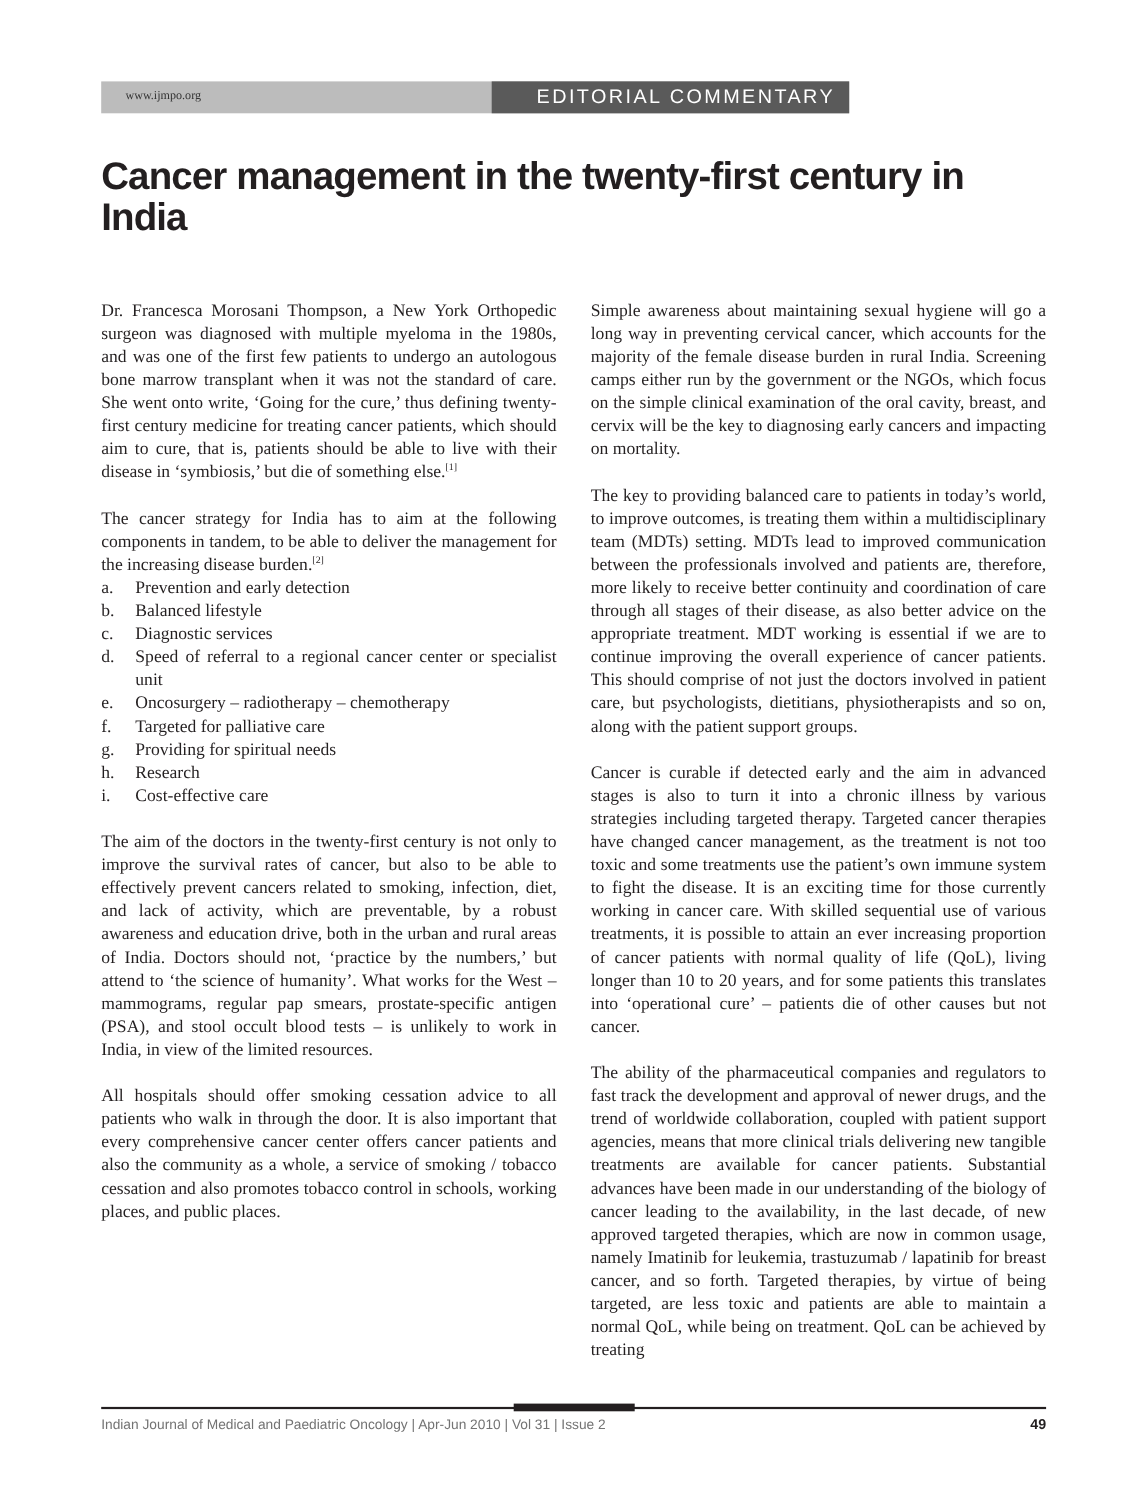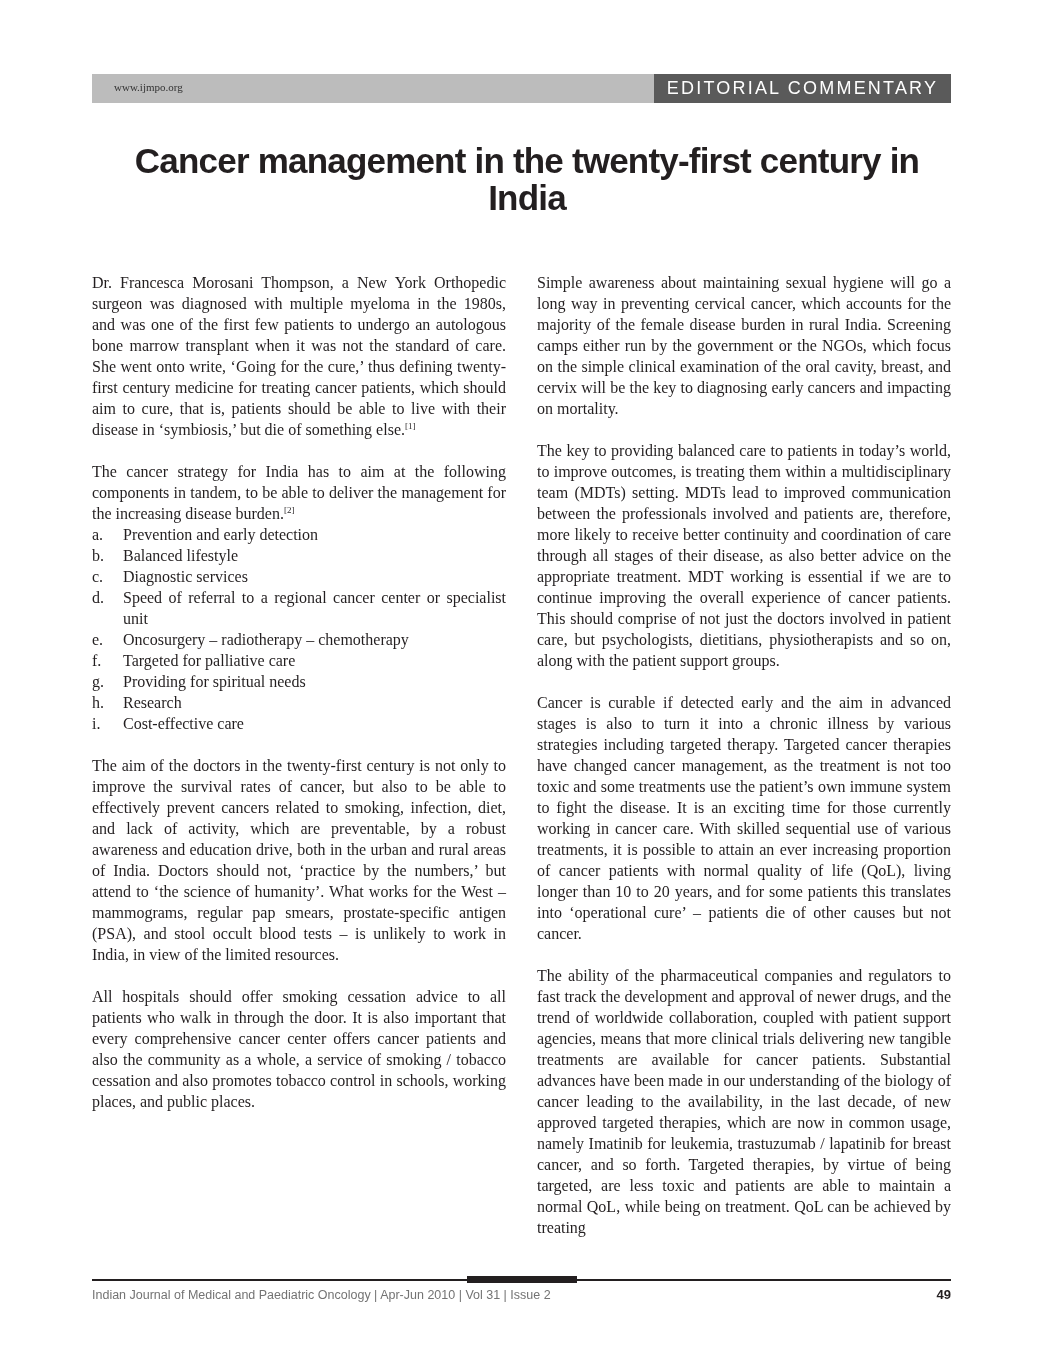--- a/index.html
+++ b/index.html
@@ -1,22 +1,22 @@
 <!DOCTYPE html>
 <html><head>
 <meta charset="utf-8">
 <style>
   html, body { margin:0; padding:0; background:#ffffff; }
   body { width:1044px; height:1350px; position:relative; overflow:hidden; color:#231f20; }
-  .header-bar { position:absolute; left:92px; top:74px; width:859px; height:29px; background:#bcbcbc; }
+  .header-bar { position:absolute; left:92px; top:74px; width:680px; height:29px; background:#bcbcbc; }
   .site-url { position:absolute; left:22px; top:7px; font-family:"Liberation Serif", serif; font-size:11px; color:#333; }
   .section-tag { position:absolute; right:0; top:0; height:29px; width:297px; background:#5a5a5a; color:#fff;
-     font-family:"Liberation Sans", sans-serif; font-size:18px; letter-spacing:2.2px; line-height:29px; text-align:center; }
+     font-family:"Liberation Sans", sans-serif; font-size:18px; letter-spacing:2.2px; line-height:29px; text-align:center;padding-left:28px; }
   .title { position:absolute; left:92px; top:142px; width:870px; margin:0; font-family:"Liberation Sans", sans-serif;
-     font-weight:bold; font-size:35px; line-height:37px; letter-spacing:-0.8px; color:#231f20;text-align:center; }
+     font-weight:bold; font-size:35px; line-height:37px; letter-spacing:-0.8px; color:#231f20; }
   .col { position:absolute; top:272px; width:414px; font-family:"Liberation Serif", serif; font-size:16px; line-height:21px;
      text-align:justify; color:#231f20; }
   .col-left { left:92px; }
   .col-right { left:537px; }
   .col p { margin:0 0 21px 0; }
   .col p.tight { margin-bottom:0; }
   sup { font-size:9px; line-height:0; vertical-align:super; }
   ol.items { list-style:none; margin:0 0 21px 0; padding:0; }
   ol.items li { display:flex; }
   ol.items .marker { width:31px; flex:none; }

